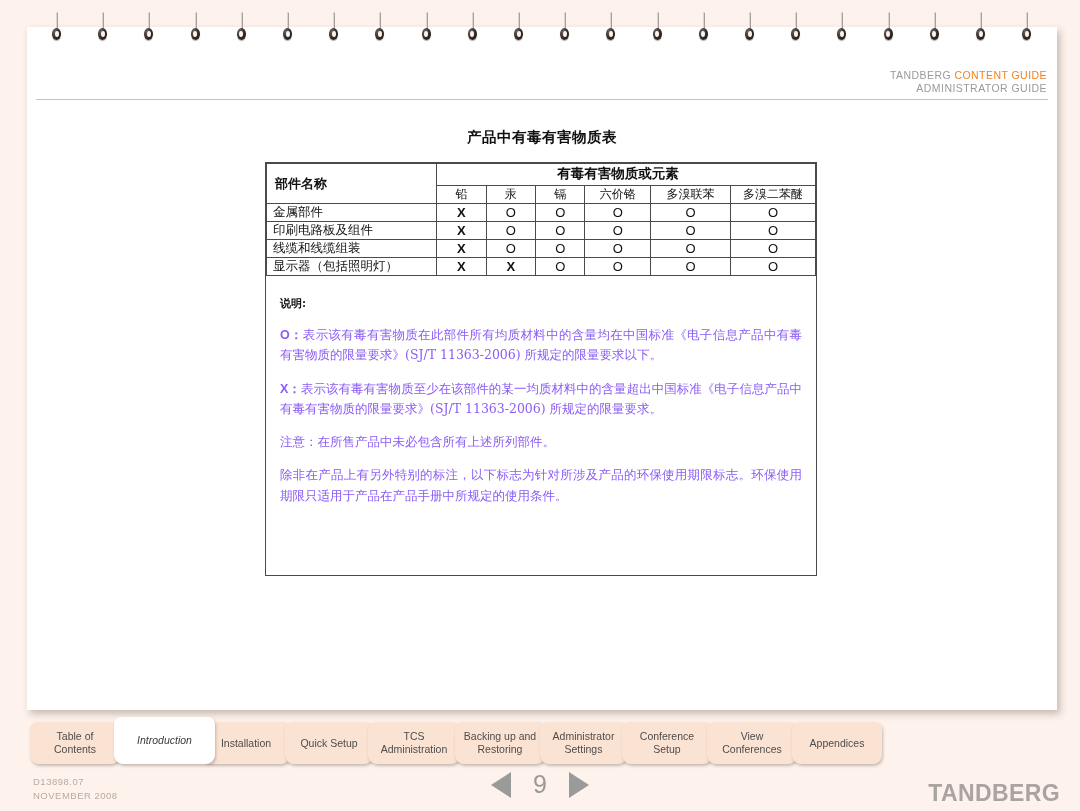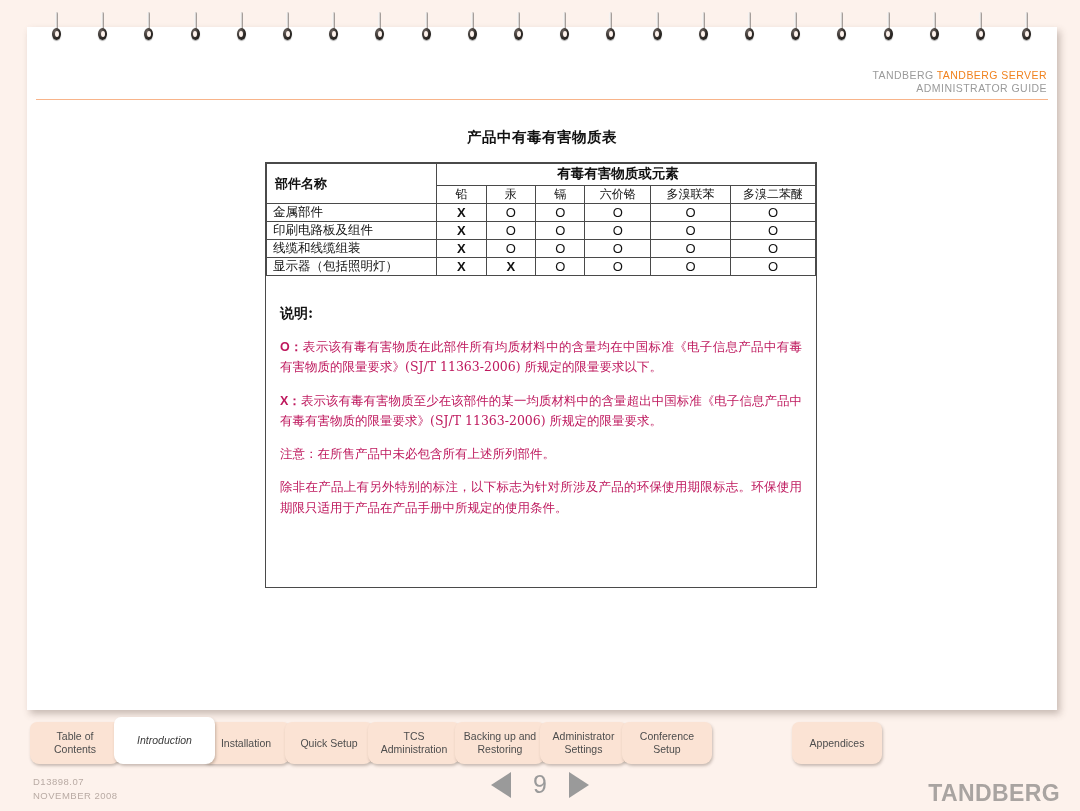--- a/index.html
+++ b/index.html
@@ -163,30 +163,30 @@
     height: 16px;
   }
   table.rohs td.mark.x { font-weight: bold; }
   table.rohs td.mark.o { font-weight: normal; }
 
   #notes {
     padding: 14px 14px 10px 14px;
   }
   .note-head {
     font-family: "DejaVu Serif", "Liberation Serif", serif;
-    font-size: 14px;
+    font-size: 11px;
     font-weight: bold;
     color: #111;
-    margin: 15px 0 14px 0;
+    margin: 6px 0 14px 0;
   }
   .note-p {
     font-family: "DejaVu Serif", "Liberation Serif", serif;
     font-size: 12.5px;
     line-height: 1.62;
-    color: #be185d;
+    color: #8b5cf6;
     margin: 0 0 13px 0;
     text-align: justify;
   }
   .note-p .lead {
     font-family: "Liberation Sans", sans-serif;
     font-weight: bold;
   }
 
   #epup-symbol {
     margin: 6px auto 0 auto;
@@ -374,21 +374,21 @@
       <div class="wire"></div>
       <div class="loop"></div>
     </div>
   </div>
 
 <div id="page-sheet">
 
   <div id="page-header">
     <div class="hdr-line">
       <span>TANDBERG</span>
-      <span class="hdr-accent">TANDBERG SERVER</span>
+      <span class="hdr-accent">CONTENT GUIDE</span>
     </div>
     <div class="hdr-line">ADMINISTRATOR GUIDE</div>
   </div>
   <div id="header-rule"></div>
 
   <div id="doc-title">产品中有毒有害物质表</div>
 
   <div id="rohs-block">
 
     <table class="rohs">
@@ -490,20 +490,23 @@
     </div>
     <div class="tab" style="left: 455px; width: 90px;">
       <span>Backing up and<br>Restoring</span>
     </div>
     <div class="tab" style="left: 540px; width: 87px;">
       <span>Administrator<br>Settings</span>
     </div>
     <div class="tab" style="left: 622px; width: 90px;">
       <span>Conference<br>Setup</span>
     </div>
+    <div class="tab" style="left: 707px; width: 90px;">
+      <span>View<br>Conferences</span>
+    </div>
     <div class="tab" style="left: 792px; width: 90px;">
       <span>Appendices</span>
     </div>
   </div>
 
 <div id="doc-meta">
   <div>D13898.07</div>
   <div>NOVEMBER 2008</div>
 </div>
 

